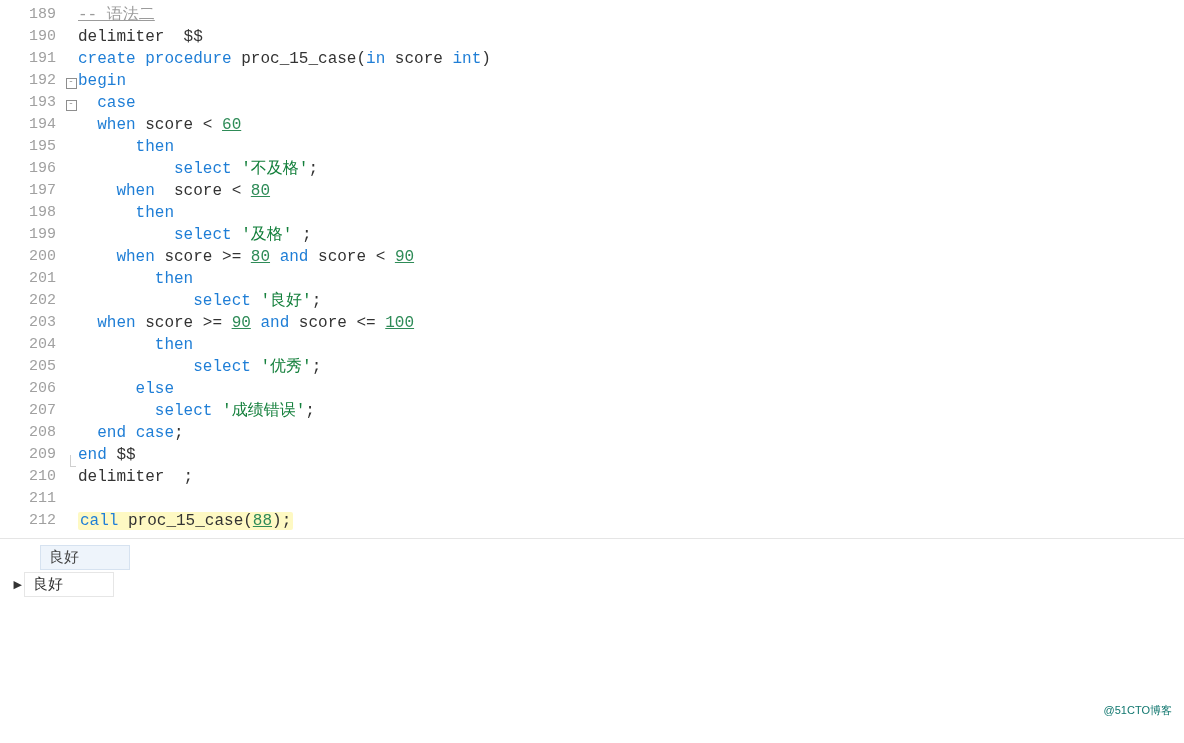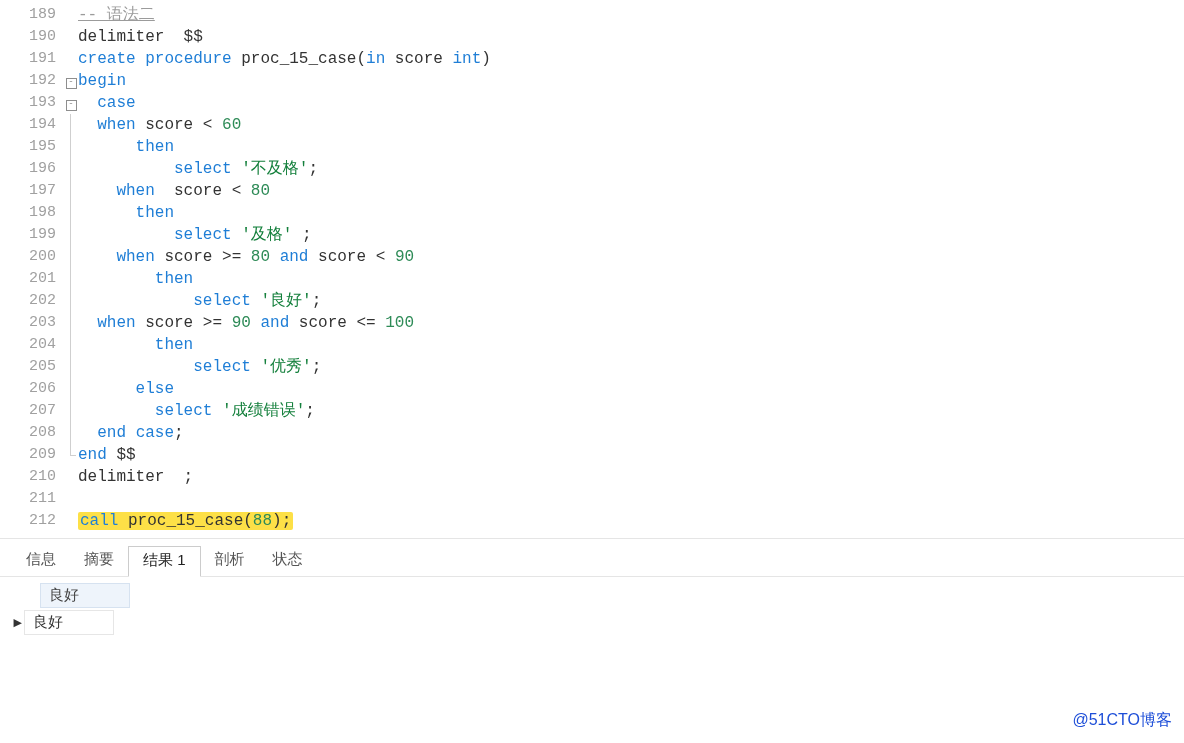--- a/index.html
+++ b/index.html
@@ -12,20 +12,21 @@
   .editor {
     font-family: Consolas, "Courier New", monospace;
     font-size: 16px;
     line-height: 22px;
     padding: 4px 0 6px 0;
     white-space: pre;
   }
   .line-row {
     display: flex;
     height: 22px;
+    align-items: center;
   }
   .gutter {
     width: 56px;
     text-align: right;
     color: #a0a0a0;
     padding-right: 8px;
     user-select: none;
     font-size: 15px;
     flex-shrink: 0;
   }
@@ -73,24 +74,24 @@
     width: 6px;
     height: 1px;
     background: #cfcfcf;
   }
   .code {
     white-space: pre;
     flex: 1;
   }
   .c-comment { color: #9b9b9b; text-decoration: underline; }
   .c-kw { color: #1f7ed6; }
-  .c-num { color: #2e8b57; }
+  .c-num { color: #2e8b57; text-decoration: underline; }
   .c-str { color: #15803d; }
   .c-ident { color: #333; }
-  .hl-line { background: #fde047; border-radius: 2px; padding: 0 2px; }
+  .hl-line { background: #fef9c3; border-radius: 2px; padding: 0 2px; }
 
   .result-panel {
     border-top: 1px solid #e5e5e5;
   }
   .tabs {
     display: flex;
     align-items: center;
     gap: 0;
     padding: 6px 12px 0 12px;
     border-bottom: 1px solid #e5e5e5;
@@ -134,39 +135,32 @@
     padding-right: 2px;
   }
   .grid-cell {
     border: 1px solid #e6e6e6;
     padding: 2px 50px 2px 8px;
     color: #333;
   }
   .watermark {
     position: fixed;
     right: 12px;
-    bottom: 12px;
-    color: #1d4ed8;
-    font-size: 16px;
+    bottom: 25px;
+    color: #0f766e;
+    font-size: 11px;
     user-select: none;
   }
 </style>
 </head>
 <body>
 
 <div class="editor" id="editor"><div class="line-row"><div class="gutter">189</div><div class="fold"></div><div class="code"><span><span class="c-comment">-- 语法二</span></span></div></div><div class="line-row"><div class="gutter">190</div><div class="fold"></div><div class="code"><span><span class="c-ident">delimiter  $$</span></span></div></div><div class="line-row"><div class="gutter">191</div><div class="fold"></div><div class="code"><span><span class="c-kw">create</span><span> </span><span class="c-kw">procedure</span><span class="c-ident"> proc_15_case(</span><span class="c-kw">in</span><span class="c-ident"> score </span><span class="c-kw">int</span><span class="c-ident">)</span></span></div></div><div class="line-row"><div class="gutter">192</div><div class="fold"><span class="box">-</span></div><div class="code"><span><span class="c-kw">begin</span></span></div></div><div class="line-row"><div class="gutter">193</div><div class="fold"><span class="box">-</span></div><div class="code"><span><span>  </span><span class="c-kw">case</span></span></div></div><div class="line-row"><div class="gutter">194</div><div class="fold"><span class="vline"></span></div><div class="code"><span><span>  </span><span class="c-kw">when</span><span class="c-ident"> score &lt; </span><span class="c-num">60</span></span></div></div><div class="line-row"><div class="gutter">195</div><div class="fold"><span class="vline"></span></div><div class="code"><span><span>      </span><span class="c-kw">then</span></span></div></div><div class="line-row"><div class="gutter">196</div><div class="fold"><span class="vline"></span></div><div class="code"><span><span>          </span><span class="c-kw">select</span><span> </span><span class="c-str">'不及格'</span><span class="c-ident">;</span></span></div></div><div class="line-row"><div class="gutter">197</div><div class="fold"><span class="vline"></span></div><div class="code"><span><span>    </span><span class="c-kw">when</span><span class="c-ident">  score &lt; </span><span class="c-num">80</span></span></div></div><div class="line-row"><div class="gutter">198</div><div class="fold"><span class="vline"></span></div><div class="code"><span><span>      </span><span class="c-kw">then</span></span></div></div><div class="line-row"><div class="gutter">199</div><div class="fold"><span class="vline"></span></div><div class="code"><span><span>          </span><span class="c-kw">select</span><span> </span><span class="c-str">'及格'</span><span class="c-ident"> ;</span></span></div></div><div class="line-row"><div class="gutter">200</div><div class="fold"><span class="vline"></span></div><div class="code"><span><span>    </span><span class="c-kw">when</span><span class="c-ident"> score &gt;= </span><span class="c-num">80</span><span> </span><span class="c-kw">and</span><span class="c-ident"> score &lt; </span><span class="c-num">90</span></span></div></div><div class="line-row"><div class="gutter">201</div><div class="fold"><span class="vline"></span></div><div class="code"><span><span>        </span><span class="c-kw">then</span></span></div></div><div class="line-row"><div class="gutter">202</div><div class="fold"><span class="vline"></span></div><div class="code"><span><span>            </span><span class="c-kw">select</span><span> </span><span class="c-str">'良好'</span><span class="c-ident">;</span></span></div></div><div class="line-row"><div class="gutter">203</div><div class="fold"><span class="vline"></span></div><div class="code"><span><span>  </span><span class="c-kw">when</span><span class="c-ident"> score &gt;= </span><span class="c-num">90</span><span> </span><span class="c-kw">and</span><span class="c-ident"> score &lt;= </span><span class="c-num">100</span></span></div></div><div class="line-row"><div class="gutter">204</div><div class="fold"><span class="vline"></span></div><div class="code"><span><span>        </span><span class="c-kw">then</span></span></div></div><div class="line-row"><div class="gutter">205</div><div class="fold"><span class="vline"></span></div><div class="code"><span><span>            </span><span class="c-kw">select</span><span> </span><span class="c-str">'优秀'</span><span class="c-ident">;</span></span></div></div><div class="line-row"><div class="gutter">206</div><div class="fold"><span class="vline"></span></div><div class="code"><span><span>      </span><span class="c-kw">else</span></span></div></div><div class="line-row"><div class="gutter">207</div><div class="fold"><span class="vline"></span></div><div class="code"><span><span>        </span><span class="c-kw">select</span><span> </span><span class="c-str">'成绩错误'</span><span class="c-ident">;</span></span></div></div><div class="line-row"><div class="gutter">208</div><div class="fold"><span class="vline"></span></div><div class="code"><span><span>  </span><span class="c-kw">end</span><span> </span><span class="c-kw">case</span><span class="c-ident">;</span></span></div></div><div class="line-row"><div class="gutter">209</div><div class="fold"><span class="vline-end"></span><span class="hend"></span></div><div class="code"><span><span class="c-kw">end</span><span class="c-ident"> $$</span></span></div></div><div class="line-row"><div class="gutter">210</div><div class="fold"></div><div class="code"><span><span class="c-ident">delimiter  ;</span></span></div></div><div class="line-row"><div class="gutter">211</div><div class="fold"></div><div class="code"><span><span></span></span></div></div><div class="line-row"><div class="gutter">212</div><div class="fold"></div><div class="code"><span class="hl-line"><span class="c-kw">call</span><span class="c-ident"> proc_15_case(</span><span class="c-num">88</span><span class="c-ident">);</span></span></div></div></div>
 
 <div class="result-panel">
-  <div class="tabs">
-    <div class="tab">信息</div>
-    <div class="tab">摘要</div>
-    <div class="tab active">结果 1</div>
-    <div class="tab">剖析</div>
-    <div class="tab">状态</div>
-  </div>
   <div class="grid">
     <div class="grid-row">
       <div class="row-marker"></div>
       <div class="grid-header">良好</div>
     </div>
     <div class="grid-row">
       <div class="row-marker">▶</div>
       <div class="grid-cell">良好</div>
     </div>
   </div>

